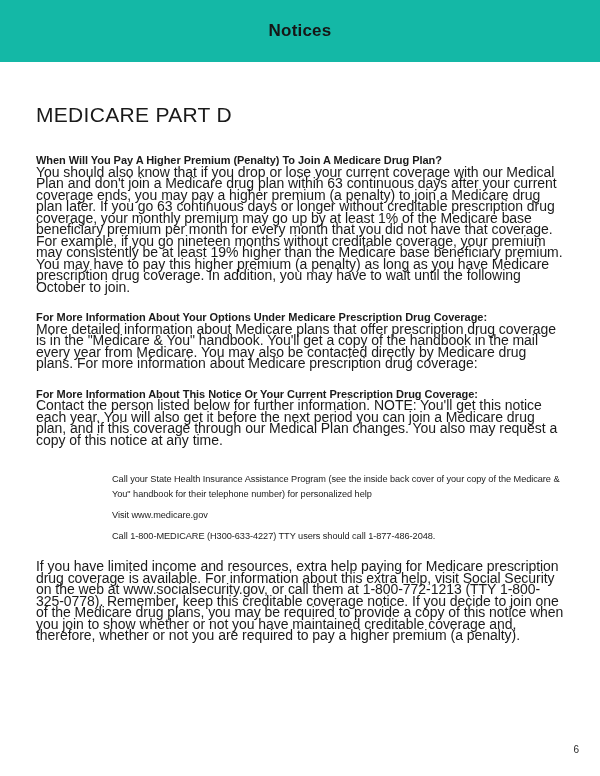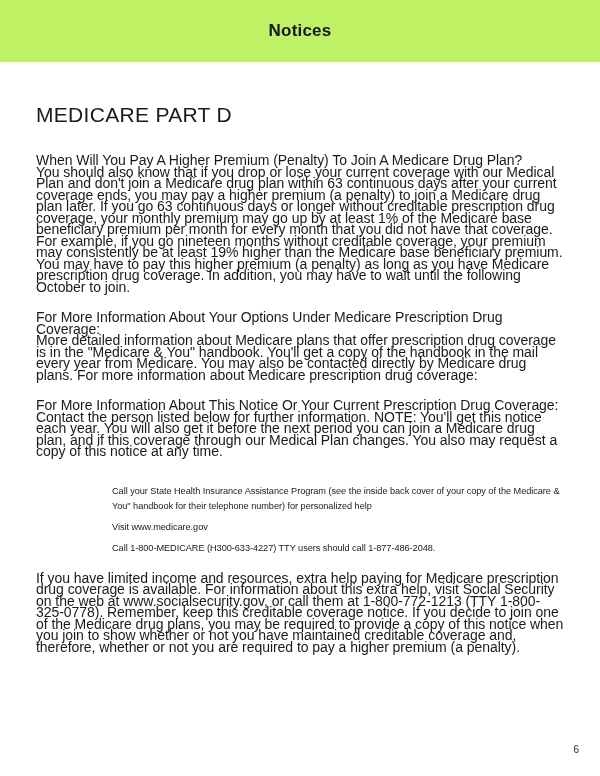--- a/index.html
+++ b/index.html
@@ -12,21 +12,21 @@
     height: 776px;
     position: relative;
     overflow: hidden;
     font-family: "Liberation Sans", "DejaVu Sans", sans-serif;
     color: #1a1a1a;
     -webkit-font-smoothing: antialiased;
   }
   .header-bar {
     width: 600px;
     height: 62px;
-    background: #bef264;
+    background: #14b8a6;
     display: flex;
     align-items: center;
     justify-content: center;
   }
   .header-title {
     font-size: 17px;
     font-weight: bold;
     letter-spacing: 0.2px;
     color: #161616;
   }
@@ -40,22 +40,22 @@
     margin: 42px 0 29px 0;
     line-height: 22px;
   }
   .section {
     margin: 0;
   }
   .section + .section {
     margin-top: 19px;
   }
   .section-heading {
-    font-size: 14px;
-    font-weight: normal;
+    font-size: 11px;
+    font-weight: bold;
     margin: 0;
     line-height: 11.5px;
     letter-spacing: -0.05px;
   }
   .section-body, .closing-paragraph {
     font-size: 14px;
     margin: 0;
     line-height: 11.5px;
     letter-spacing: -0.05px;
   }

